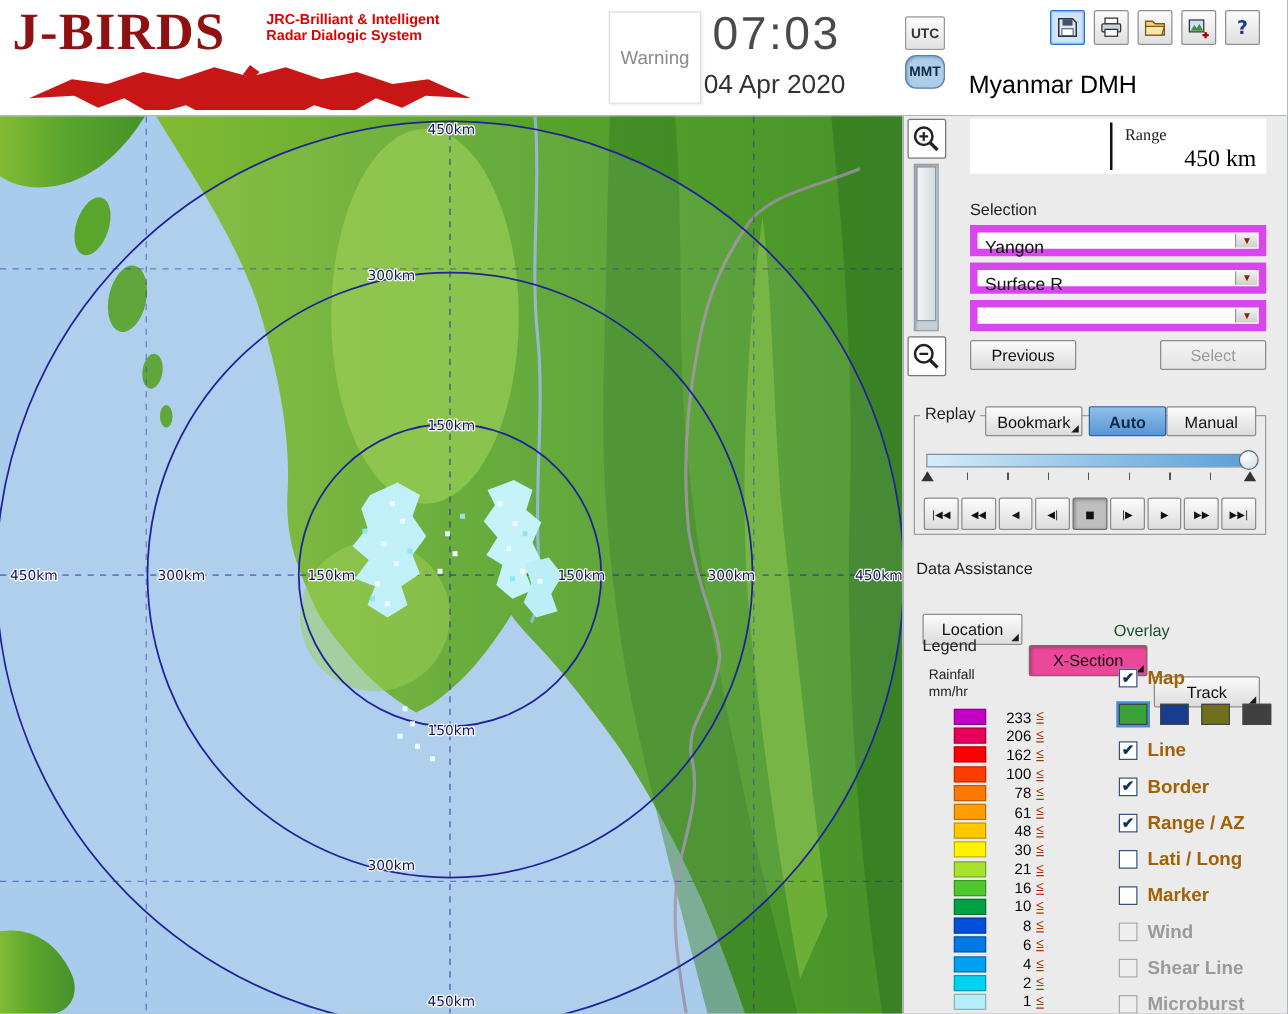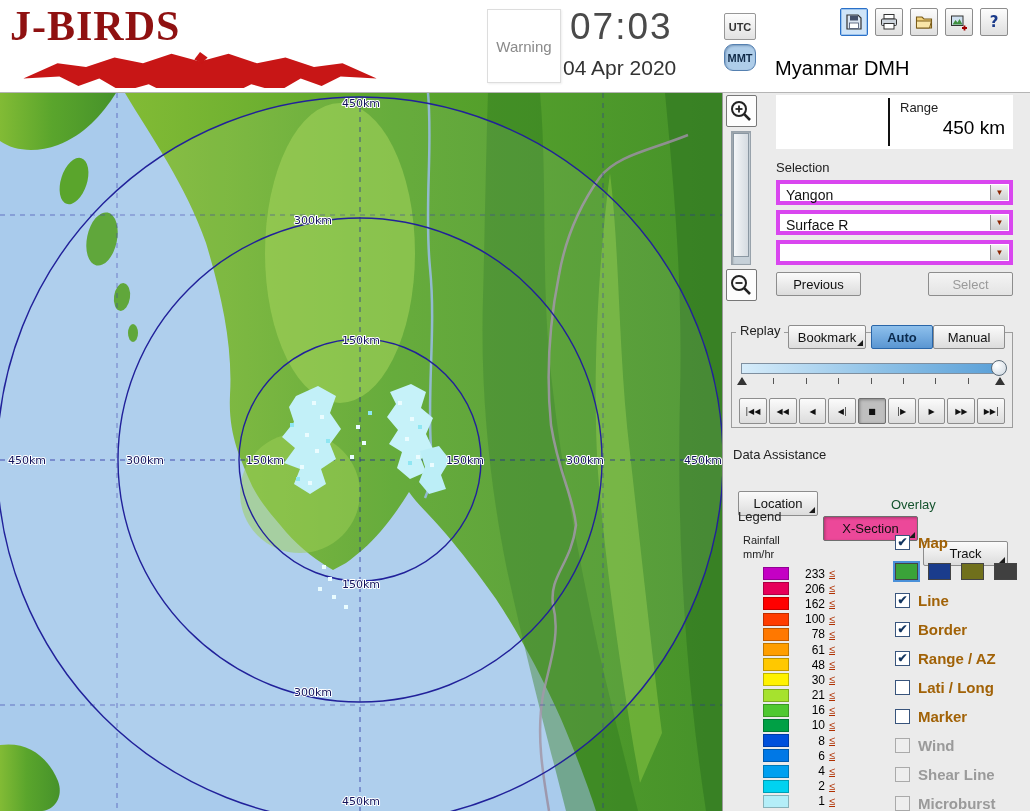--- a/index.html
+++ b/index.html
@@ -28,26 +28,26 @@
   
   .mapdiv{position:absolute;left:0;top:93px;width:722px;height:718px;background:#a9cbec;}
   .mapdiv svg{display:block;width:722px;height:718px;}
   #ring-labels text{fill:#14145c;font-size:11px;font-family:"DejaVu Sans",sans-serif;paint-order:stroke;stroke:#fff;stroke-width:2px;stroke-linejoin:round;}
   
   .panel{position:absolute;left:722px;top:93px;width:308px;height:718px;background:#ebebeb;border-left:1px solid #9a9a9a;box-sizing:border-box;}
   .zoomcol{position:absolute;left:1px;top:2px;width:34px;display:flex;flex-direction:column;align-items:center;gap:4px;}
   .zbtn{width:31px;height:32px;box-sizing:border-box;border:1px solid #777;border-radius:2px;background:#fdfdfd;display:flex;align-items:center;justify-content:center;padding:0;}
   .ztrack{width:20px;height:134px;box-sizing:border-box;border:1px solid #98a2ab;background:#c6d0d8;box-shadow:inset 1px 1px 2px rgba(0,0,0,.25);position:relative;}
   .zhandle{position:absolute;left:1px;top:1px;width:16px;height:124px;background:linear-gradient(90deg,#f4f6f8,#d5dbe1);border:1px solid #8a97a2;box-sizing:border-box;}
-  .rangebox{position:absolute;left:53px;top:2px;width:237px;height:54px;background:#fff;}
+  .rangebox{position:absolute;left:53px;top:2px;width:237px;height:44px;background:#fff;font-family:Liberation Serif, serif;}
   .rangebox .divline{position:absolute;left:112px;top:3px;bottom:3px;width:2px;background:#111;}
   .range-label{position:absolute;left:124px;top:5px;font-size:13px;color:#222;}
   .range-value{position:absolute;right:8px;top:22px;font-size:19px;color:#000;}
   .sect-label{position:absolute;left:53px;top:67px;font-size:13px;color:#222;}
-  .dd{position:absolute;left:53px;width:237px;height:25px;background:#fff;border:4px solid #d946ef;box-sizing:border-box;}
+  .dd{position:absolute;left:53px;width:237px;height:25px;background:#fff;border:6px solid #d946ef;box-sizing:border-box;}
   .dd .val{position:absolute;left:6px;top:3px;font-size:14px;color:#111;}
   .dd .arrow{position:absolute;right:1px;top:1px;bottom:1px;width:17px;background:linear-gradient(#f2f2f2,#cfcfcf);border-left:1px solid #999;
        display:flex;align-items:center;justify-content:center;font-size:8px;color:#8b2500;}
   .btn{position:absolute;display:flex;align-items:center;justify-content:center;background:linear-gradient(#fbfbfb,#dcdcdc);
        border:1px solid #8d8d8d;border-radius:2px;font-size:13px;color:#111;box-sizing:border-box;padding:0;}
   .btn.disabled{color:#9a9a9a;background:linear-gradient(#f4f4f4,#e4e4e4);}
   .btn.pressed{background:#ec4899;border-color:#6e6e6e;box-shadow:inset 1px 1px 3px rgba(0,0,0,.28);}
   .btn.blue{background:linear-gradient(#8ec0ec,#5a96d2);border-color:#2a66a8;font-weight:bold;color:#0b2b4e;}
   .corner{position:relative;}
   .corner::after{content:"";position:absolute;right:2px;bottom:2px;width:0;height:0;border-left:6px solid transparent;border-bottom:6px solid #1a1a1a;}
@@ -86,20 +86,24 @@
   .ovsw.sel{box-shadow:0 0 0 2px #4a90d9;}
 </style>
 </head>
 <body>
 
 <div class="app">
 
   <div class="header">
     <div class="logo">
       <div class="logo-title">J-BIRDS</div>
+      <div class="logo-sub">
+        <div>JRC-Brilliant &amp; Intelligent</div>
+        <div>Radar  Dialogic  System</div>
+      </div>
       <svg class="eagle" width="380" height="38" viewBox="0 0 380 40">
         <polygon fill="#c81616" points="4,30 40,14 70,18 100,8 130,14 160,4 190,12 220,4 250,14 280,8 310,18 340,14 376,30 338,28 318,38 296,30 272,44 244,36 216,50 196,44 190,48 184,44 164,50 136,36 108,44 84,30 62,38 42,28"></polygon>
         <polygon fill="#c81616" points="184,10 190,2 198,8 192,14"></polygon>
       </svg>
     </div>
     <div class="warning-box">
       <span>Warning</span>
     </div>
     <div class="clock-time">07:03</div>
     <div class="clock-date">04 Apr 2020</div>

